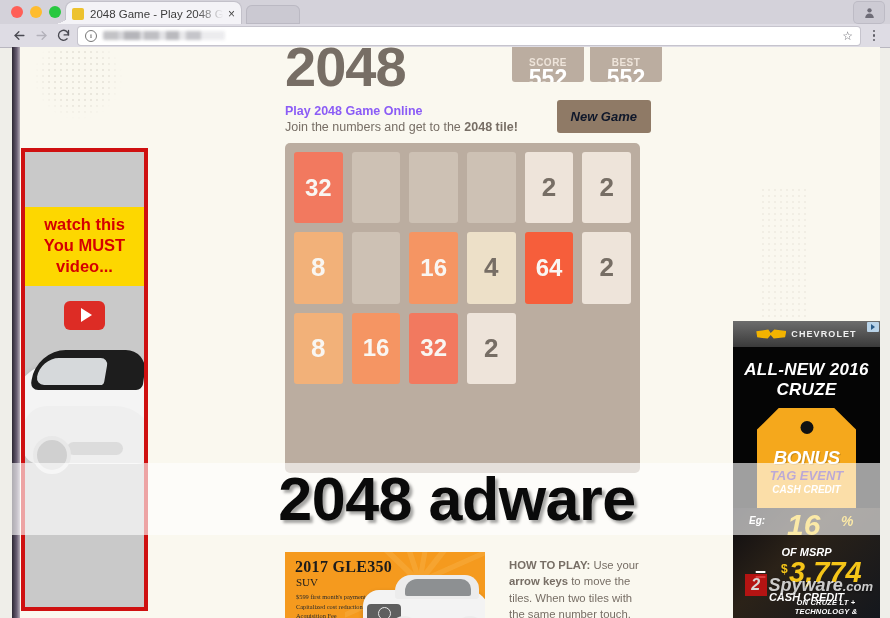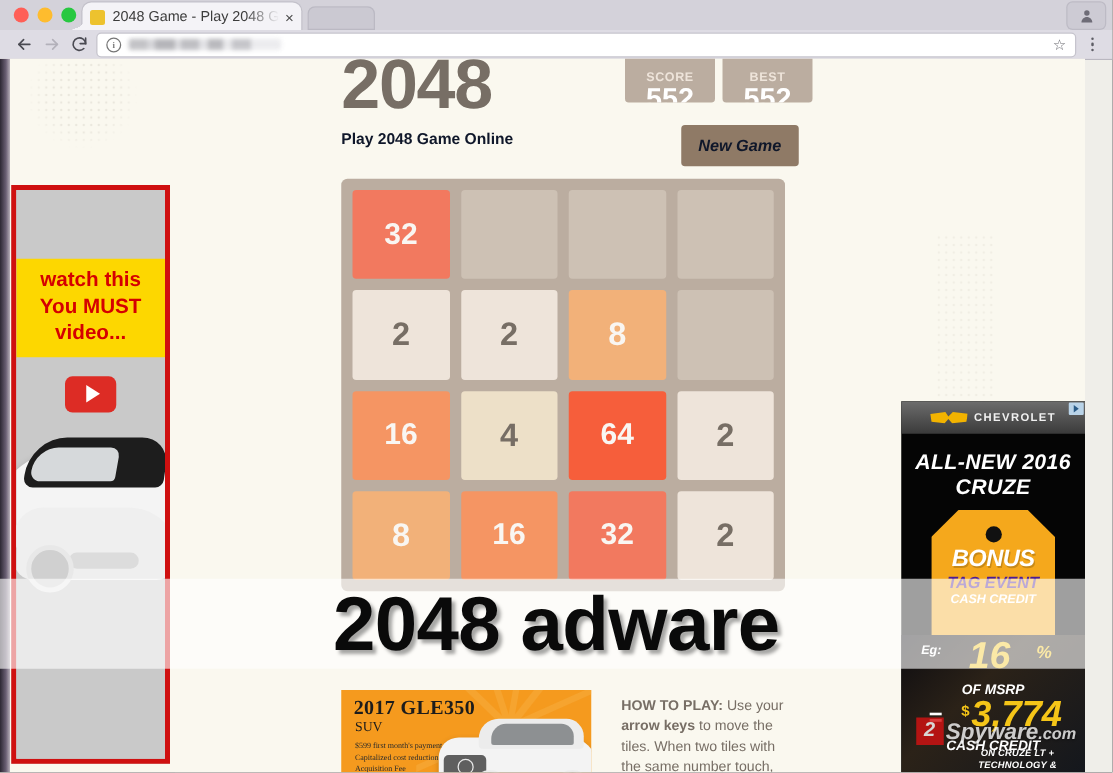--- a/index.html
+++ b/index.html
@@ -51,51 +51,51 @@
       font-family:"Liberation Serif",serif;font-weight:bold;flex:0 0 auto;}
   .blurredurl{margin-left:6px;height:9px;width:122px;border-radius:2px;
       background:linear-gradient(90deg,#b9b9bd 0 12%,#cfcfd3 12% 17%,#a9a9ae 17% 30%,
       #d6d6da 30% 34%,#b4b4b9 34% 46%,#dddde1 46% 52%,#aeaeb3 52% 62%,#e4e4e7 62% 68%,
       #bcbcc1 68% 80%,#e9e9ec 80% 100%);filter:blur(1.6px);opacity:.85;}
   .star{margin-left:auto;font-size:12px;color:#6b6b72;line-height:1;}
   .kebab{width:16px;display:flex;flex-direction:column;align-items:center;gap:2px;cursor:pointer;}
   .kebab i{width:2.5px;height:2.5px;background:#5d5d65;border-radius:50%;display:block;}
 
   
-  .page{position:absolute;left:0;top:47px;width:868px;height:571px;background:#faf8ef;overflow:hidden;}
+  .page{position:absolute;left:12px;top:47px;width:868px;height:571px;background:#faf8ef;overflow:hidden;}
   .leftstrip{position:absolute;left:0;top:0;width:8px;height:571px;
       background:linear-gradient(90deg,#2c2733,#6a5f74 60%,#b6aeb8);}
   .bgdeco{position:absolute;left:22px;top:2px;width:88px;height:70px;opacity:.16;
       background-image:radial-gradient(#9a9184 1.1px, transparent 1.2px);
       background-size:6px 6px;
       -webkit-mask-image:radial-gradient(ellipse at 50% 40%,#000 45%,transparent 72%);
       mask-image:radial-gradient(ellipse at 50% 40%,#000 45%,transparent 72%);}
   .bgdeco2{position:absolute;right:72px;top:140px;width:60px;height:140px;opacity:.11;
       background-image:radial-gradient(#a59b8c 1.1px, transparent 1.2px);background-size:6px 6px;}
 
   
   .gamewrap{position:absolute;left:140px;top:0;width:610px;height:571px;background:#faf8ef;}
   .brand{position:absolute;left:133px;top:-8px;font-size:56px;font-weight:bold;color:#776e65;
       letter-spacing:-1px;line-height:1;font-family:"Liberation Sans",sans-serif;}
   .scores{position:absolute;right:100px;top:-3px;display:flex;gap:6px;}
   .scorebox{width:72px;height:38px;background:#bbada0;border-radius:3px;color:#fff;
       text-align:center;position:relative;overflow:hidden;}
   .scorelbl{font-size:10px;font-weight:bold;color:#eee4da;letter-spacing:.5px;margin-top:13px;}
   .scoreval{font-size:23px;font-weight:bold;line-height:20px;}
-  .subtitle{position:absolute;left:133px;top:57px;font-size:12.5px;color:#0f172a;
+  .subtitle{position:absolute;left:133px;top:57px;font-size:12.5px;color:#8b5cf6;
       font-weight:bold;}
   .subtitle2{position:absolute;left:133px;top:73px;font-size:12.5px;color:#776e65;}
   .subtitle2 b{font-weight:bold;}
   .newgame{position:absolute;right:111px;top:53px;background:#8f7a66;color:#0f172a;
       font-weight:bold;font-size:13px;padding:9px 14px;border-radius:3px;border:0;cursor:pointer;
       font-family:"Liberation Sans",sans-serif;font-style:italic;}
 
   .board{position:absolute;left:133px;top:96px;width:355px;height:330px;background:#bbada0;
       border-radius:5px;padding:9px;box-sizing:border-box;}
-  .grid{display:grid;grid-template-columns:repeat(4,1fr);grid-template-rows:repeat(4,1fr);
+  .grid{display:grid;grid-template-columns:repeat(6,1fr);grid-template-rows:repeat(4,1fr);
       gap:9px;width:100%;height:100%;}
   .cell{border-radius:3px;display:flex;align-items:center;justify-content:center;
       font-weight:bold;font-family:"Liberation Sans",sans-serif;}
 
   
   .leftad{position:absolute;left:9px;top:101px;width:127px;height:463px;background:#c9c9c9;
       border:4px solid #cf1010;box-sizing:border-box;overflow:hidden;}
   .la-top{height:55px;background:#c9c9c9;}
   .la-banner{background:#fdd700;text-align:center;padding:7px 2px 9px;}
   .la-banner div{color:#d50000;font-weight:bold;font-size:16.5px;line-height:1.28;
@@ -132,21 +132,21 @@
   .adchoice:after{content:"";width:0;height:0;border-left:4px solid #2a5b87;
       border-top:3px solid transparent;border-bottom:3px solid transparent;}
   .cruzehd{color:#fff;font-size:17px;font-weight:bold;font-style:italic;text-align:center;
       margin-top:13px;letter-spacing:.3px;}
   .tagwrap{position:relative;height:118px;display:flex;justify-content:center;margin-top:8px;}
   .tag{width:99px;height:108px;background:#f5a81c;
       clip-path:polygon(22% 0,78% 0,100% 20%,100% 100%,0 100%,0 20%);position:relative;
       text-align:center;}
   .taghole{position:absolute;left:50%;top:13px;transform:translateX(-50%);width:13px;height:13px;
       border-radius:50%;background:#111;}
-  .tagb{color:#fff;font-size:19px;font-weight:bold;font-style:italic;margin-top:30px;
+  .tagb{color:#fff;font-size:19px;font-weight:bold;font-style:italic;margin-top:40px;
       letter-spacing:-.5px;line-height:1;text-shadow:1px 1px 0 rgba(0,0,0,.18);}
   .tagev{color:#4c1d95;font-size:13px;font-weight:bold;font-style:italic;line-height:1;
       margin-top:2px;}
   .tagpct{color:#fff;font-size:24px;font-weight:bold;font-style:italic;line-height:1;
       margin-top:4px;opacity:.95;}
   .tagcc{color:#fff;font-size:10px;font-weight:bold;font-style:italic;margin-top:2px;}
   .rightlow{position:absolute;left:0;bottom:0;width:147px;height:110px;
       background:linear-gradient(135deg,#0d0c10,#2b2218 40%,#14171d);text-align:center;
       overflow:hidden;}
   .rl-eg{position:absolute;left:16px;top:7px;color:#fff;font-size:10px;font-weight:bold;
@@ -288,20 +288,21 @@
           <div class="scorelbl">SCORE</div>
           <div class="scoreval">552</div>
         </div>
         <div class="scorebox">
           <div class="scorelbl">BEST</div>
           <div class="scoreval">552</div>
         </div>
       </div>
 
       <div class="subtitle">Play 2048 Game Online</div>
+      <div class="subtitle2"><span>Join the numbers and get to the </span><b>2048 tile!</b></div>
       <button class="newgame">New Game</button>
 
       <div class="board">
         <div class="grid" id="grid">
             <div class="cell" style="background: rgb(242, 121, 95); color: rgb(249, 246, 242); font-size: 24px;">32</div>
             <div class="cell" style="background: rgb(205, 193, 180);"></div>
             <div class="cell" style="background: rgb(205, 193, 180);"></div>
             <div class="cell" style="background: rgb(205, 193, 180);"></div>
             <div class="cell" style="background: rgb(238, 228, 218); color: rgb(119, 110, 101); font-size: 26px;">2</div>
             <div class="cell" style="background: rgb(238, 228, 218); color: rgb(119, 110, 101); font-size: 26px;">2</div>

